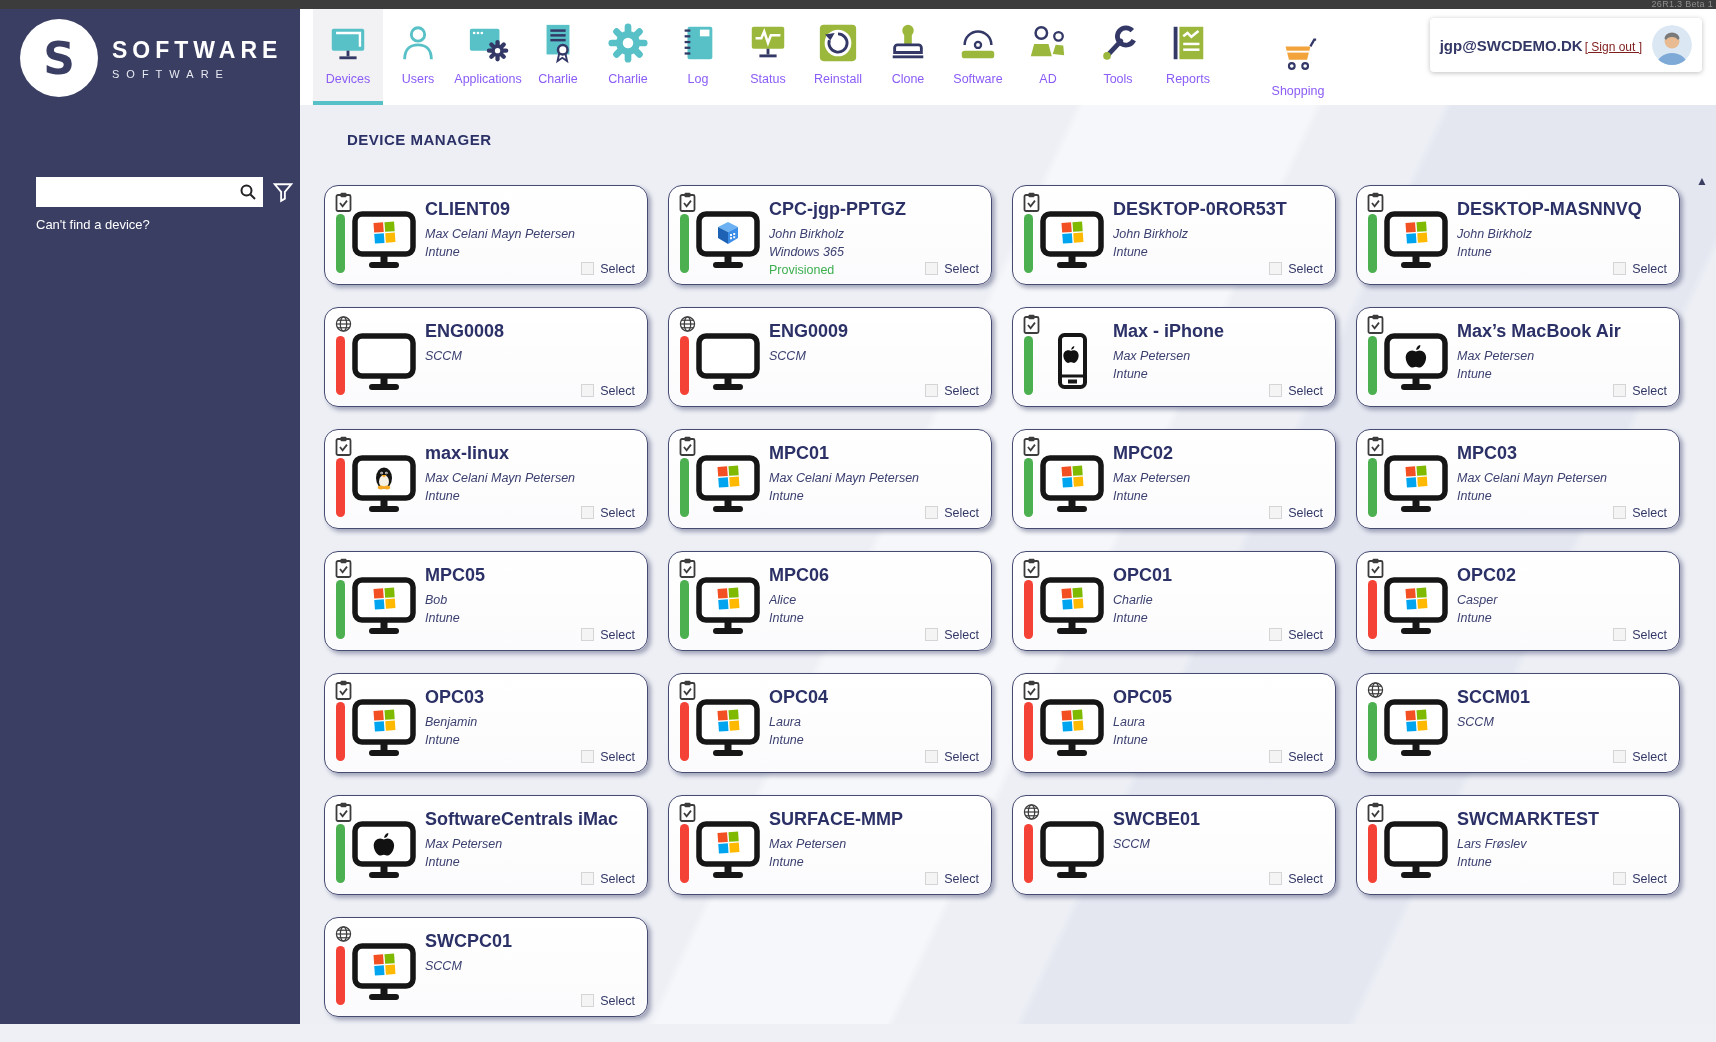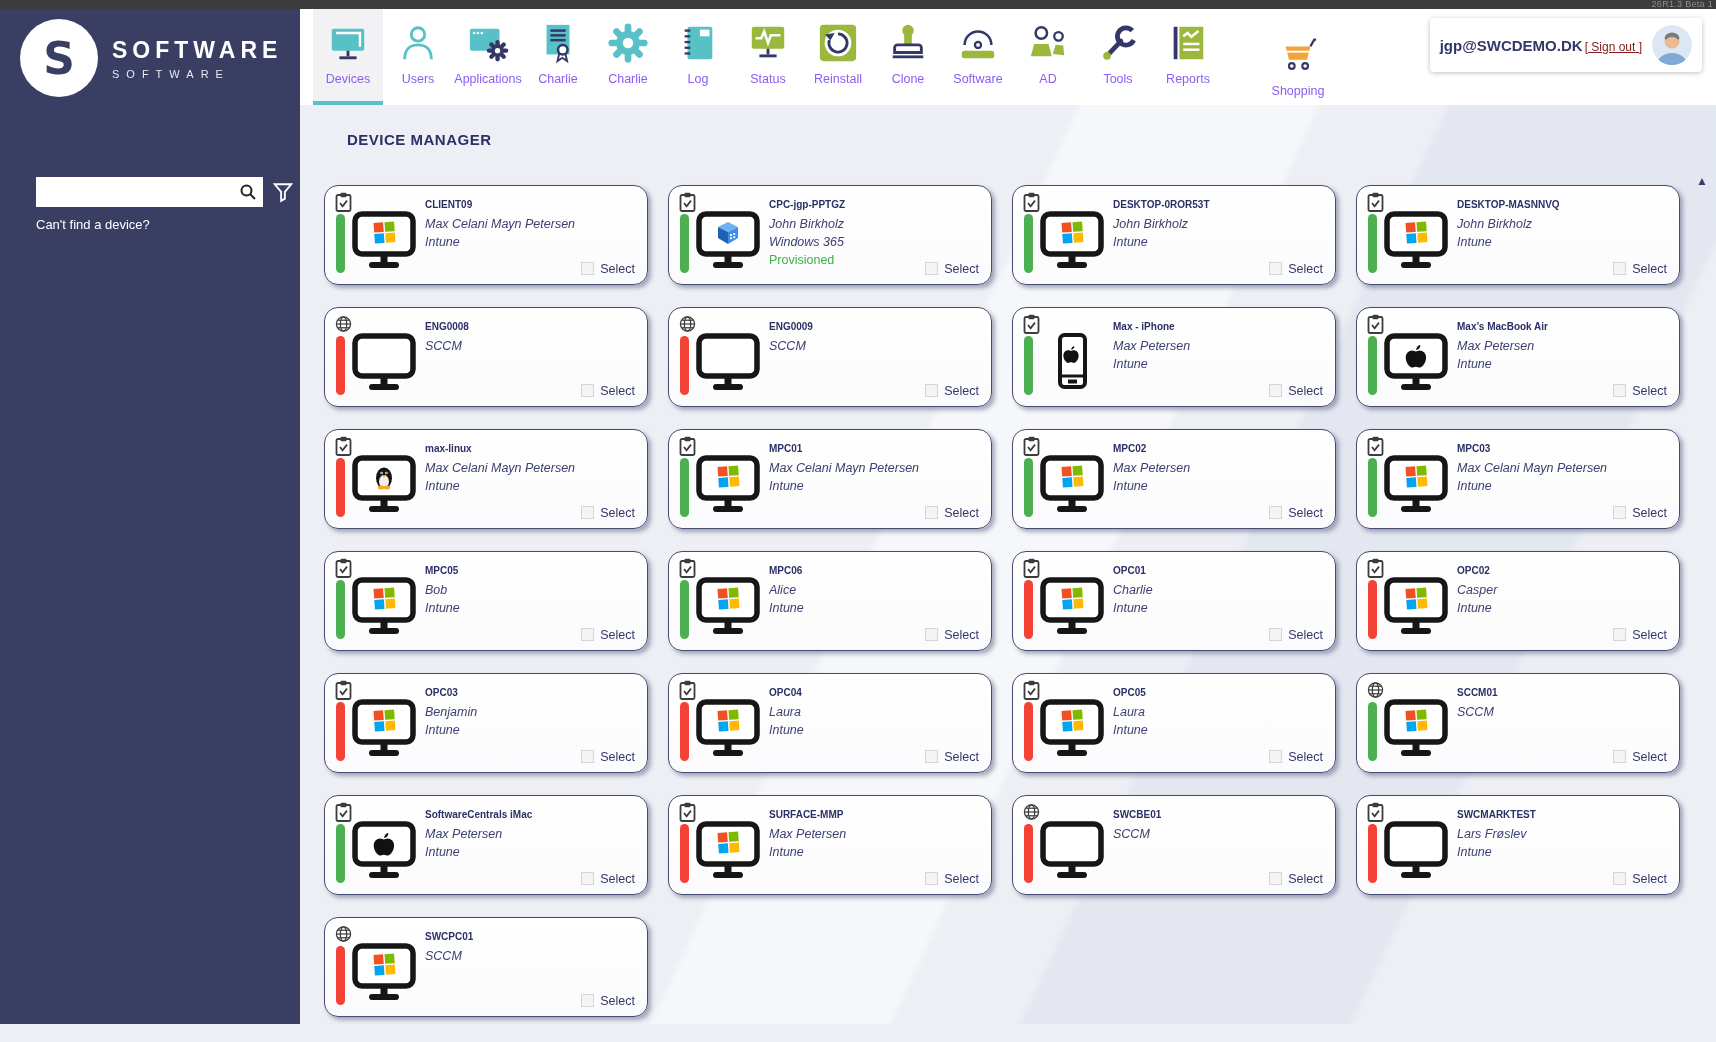--- a/index.html
+++ b/index.html
@@ -56,21 +56,21 @@
   .grid { position:absolute; top:80px; left:24px; display:grid; grid-template-columns:repeat(4,324px); grid-auto-rows:100px; column-gap:20px; row-gap:22px; }
   .card { position:relative; background:linear-gradient(180deg,#ffffff, #fbfbfd); border:1px solid #464b72; border-radius:14px; box-shadow:3px 3px 4px rgba(70,75,114,.45); cursor:pointer; }
   .badge { position:absolute; left:10px; top:6px; width:17px; height:20px; }
   .badge svg { width:17px; height:20px; display:block; }
   .bar { position:absolute; left:11px; top:28px; bottom:11px; width:9px; border-radius:5px; }
   .bar.green { background:#4caf50; }
   .bar.red { background:#f44336; }
   .os { position:absolute; left:27px; top:25px; width:64px; height:60px; }
   .os svg { width:64px; height:60px; display:block; }
   .card-text { position:absolute; left:100px; top:13px; right:14px; }
-  .card-title { font-size:10px; font-weight:bold; color:#2b3066; margin-bottom:5px; white-space:nowrap; overflow:hidden; }
+  .card-title { font-size:18px; font-weight:bold; color:#2b3066; margin-bottom:5px; white-space:nowrap; overflow:hidden; }
   .card-line { font-size:12.5px; font-style:italic; color:#3c4170; line-height:1.45; white-space:nowrap; overflow:hidden; }
   .card-status { font-size:12.5px; color:#3daf4f; line-height:1.45; }
   .select { position:absolute; right:12px; bottom:8px; display:flex; align-items:flex-start; gap:6px; cursor:pointer; }
   .select input { appearance:none; -webkit-appearance:none; width:13px; height:13px; border:1px solid #d5d5d5; background:#f4f4f4; margin:0; cursor:pointer; }
   .select input:checked { background:#58c1c7; }
   .select span { font-size:12.5px; color:#333866; }
 </style>
 </head>
 <body>
 

